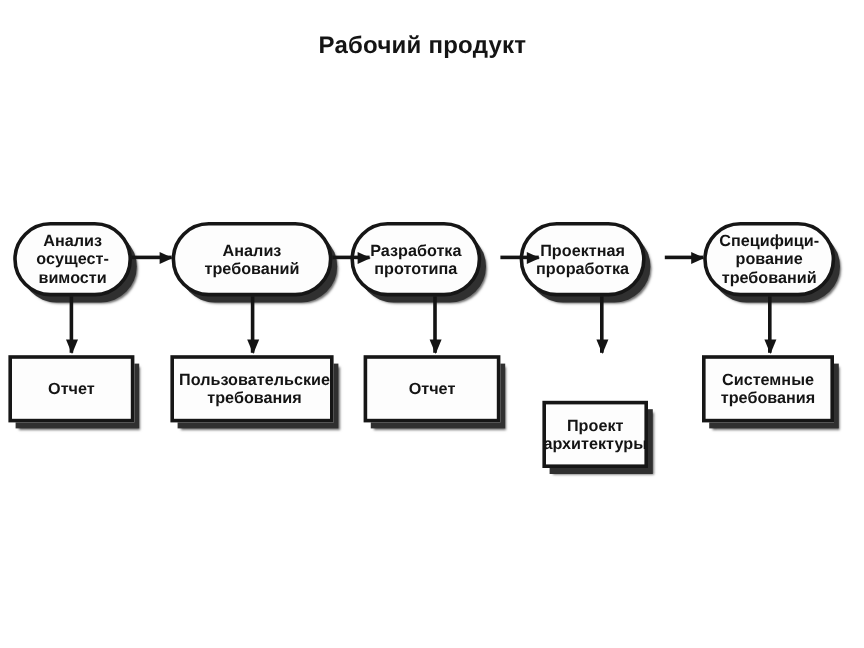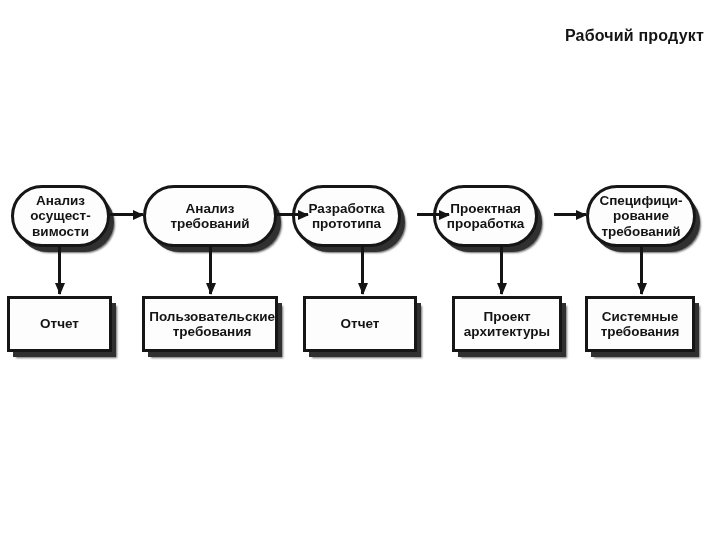--- a/index.html
+++ b/index.html
@@ -2,41 +2,41 @@
 <html><head>
 <meta charset="utf-8">
 <style>
   html,body{margin:0;padding:0;background:#ffffff;}
   .canvas{
     position:relative;width:720px;height:540px;background:#ffffff;
     font-family:"Liberation Sans", sans-serif;overflow:hidden;
   }
   .title{
     position:absolute;top:27px;left:0;width:704px;margin:0;
-    text-align:right;font-size:16px;font-weight:bold;color:#141414;
+    text-align:center;font-size:20px;font-weight:bold;color:#141414;
     letter-spacing:.2px;
   }
   .node{
     position:absolute;box-sizing:border-box;background:#fdfdfd;
     border:3px solid #161616;color:#141414;
     display:flex;align-items:center;justify-content:center;text-align:center;
     font-weight:bold;font-size:13.5px;line-height:1.13;white-space:pre-line;
     box-shadow:5px 6px 0 -1px #303030, 7px 8px 2px -2px #6f6f6f;
   }
   .stage{top:185px;height:62px;border-radius:31px;}
   .product{top:296px;height:56px;border-radius:0;}
   .s1{left:11px;width:99px;}
   .s2{left:143px;width:134px;}
   .s3{left:292px;width:109px;}
   .s4{left:433px;width:105px;}
   .s5{left:586px;width:110px;}
   .p1{left:7px;width:105px;}
   .p2{left:142px;width:136px;justify-content:flex-end;}
   .p3{left:303px;width:114px;}
-  .p4{left:452px;width:110px;}
+  .p4{left:452px;width:88px;margin-top:38px;}
   .p5{left:585px;width:110px;}
   .h-arrow{position:absolute;top:213px;height:3px;background:#141414;}
   .h-arrow::after{
     content:"";position:absolute;right:-1px;top:50%;transform:translateY(-50%);
     width:0;height:0;border-left:11px solid #141414;
     border-top:5.5px solid transparent;border-bottom:5.5px solid transparent;
   }
   .a1{left:110px;width:33px;}
   .a2{left:277px;width:31px;}
   .a3{left:417px;width:32px;}

